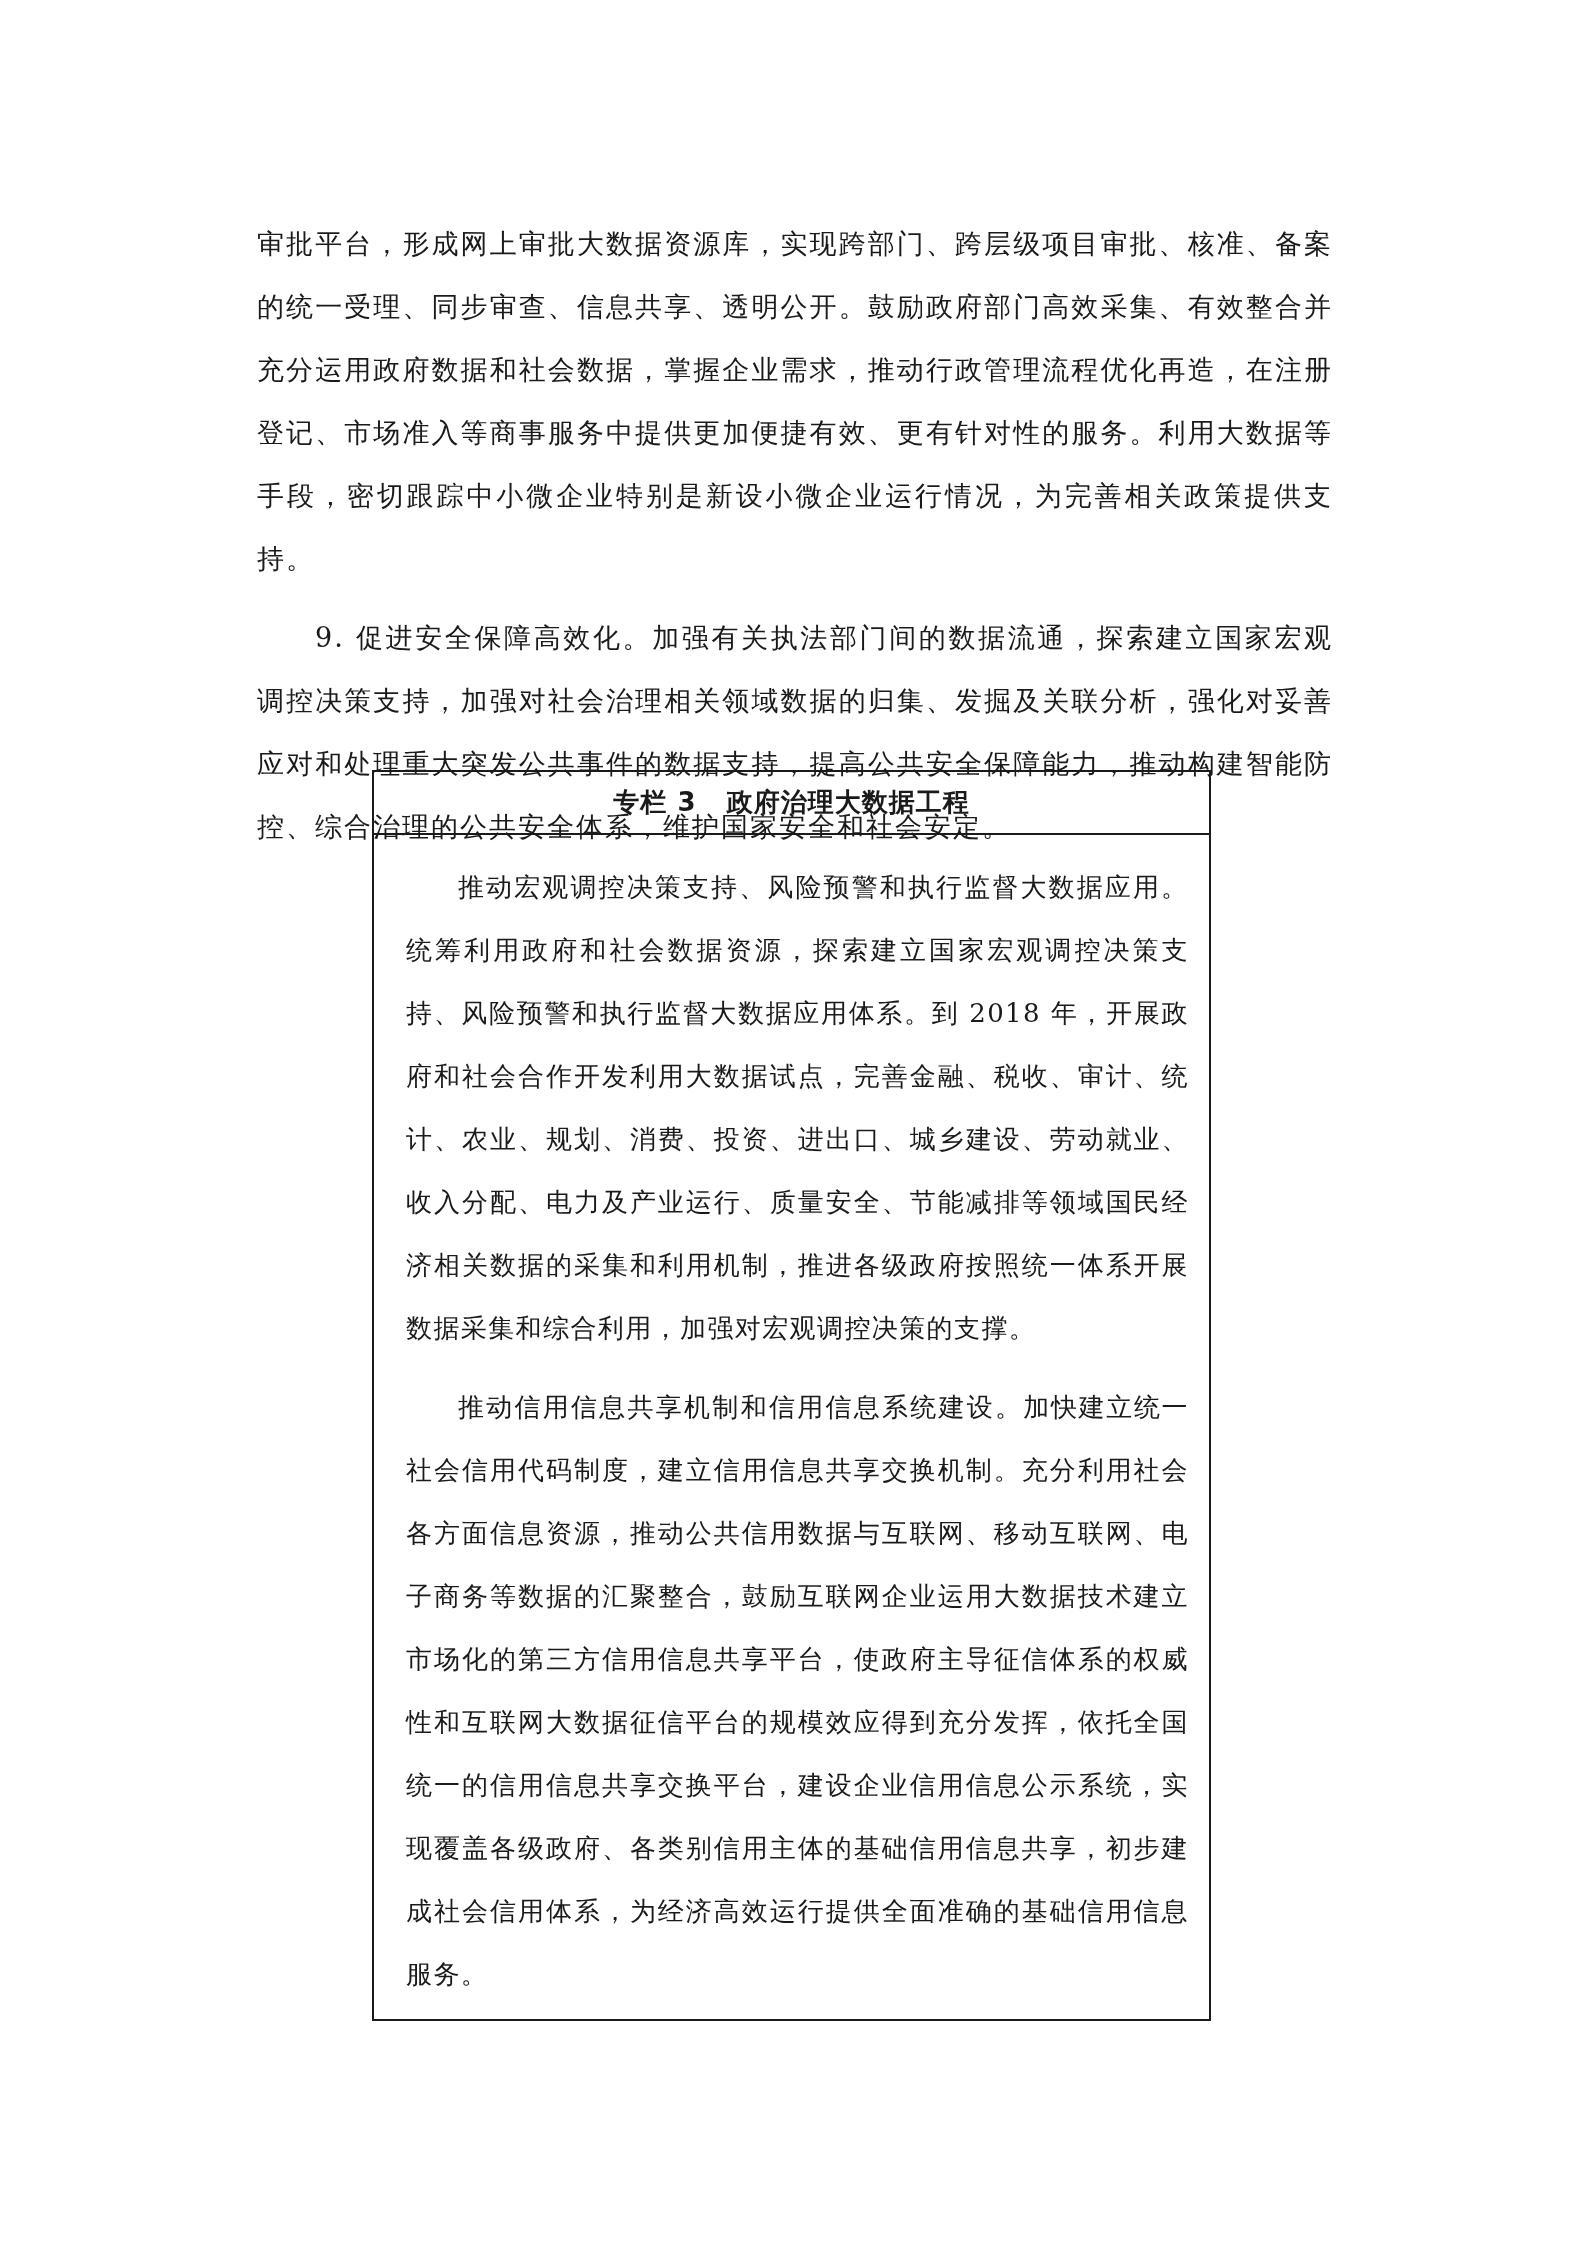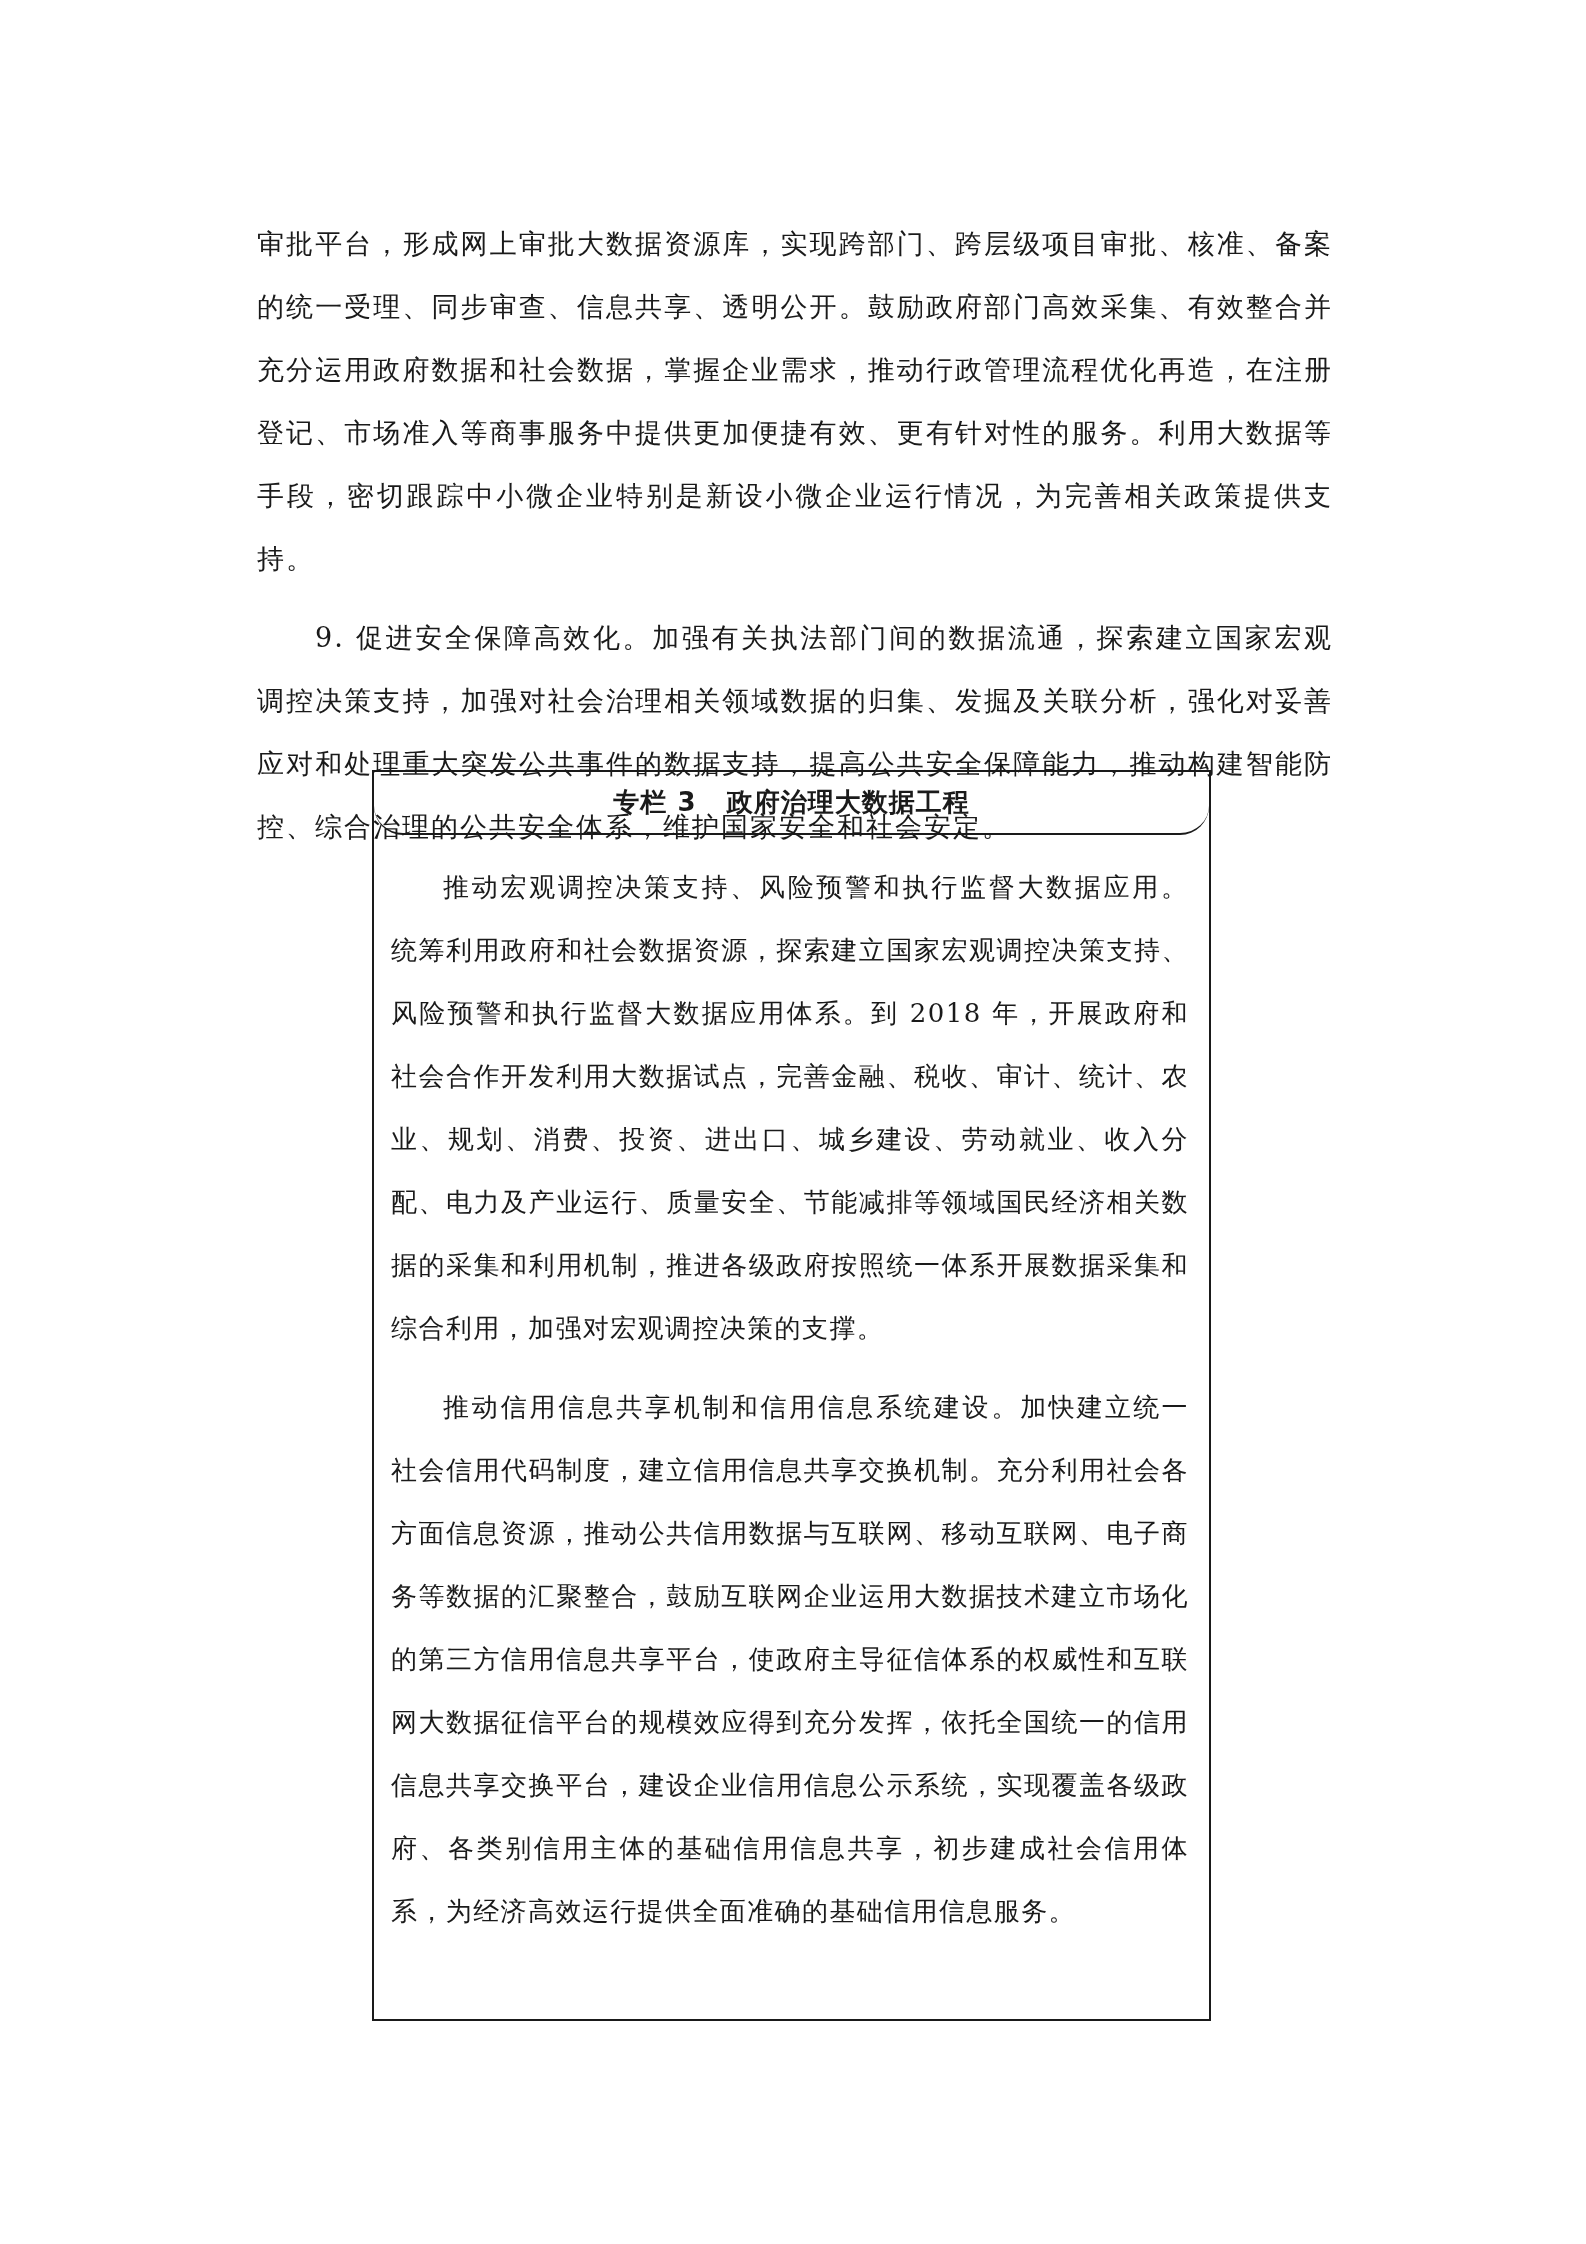--- a/index.html
+++ b/index.html
@@ -18,23 +18,23 @@
   .indent { text-indent: 58px; }
   .lead { font-style: normal; }
   .box {
     position: absolute; left: 372px; top: 770px; width: 839px; height: 1251px;
     border: 2px solid #1a1a1a; box-sizing: border-box;
   }
   .box-title {
     height: 63px; border-bottom: 2px solid #1a1a1a; box-sizing: border-box;
     display: flex; align-items: center; justify-content: center;
     font-family: "DejaVu Sans", "Liberation Sans", sans-serif;
-    font-weight: bold; font-size: 26px; letter-spacing: 1px; white-space: pre; border-radius: 29px;
+    font-weight: bold; font-size: 26px; letter-spacing: 1px; white-space: pre;
   }
-  .box-body { padding: 5px 4px 0 1px; }
+  .box-body { padding: 5px 4px 0 16px; }
   .box-body .para { font-size: 26px; line-height: 63px; letter-spacing: 1.4px; }
   .box-body .indent { text-indent: 52px; }
   .lead-k { letter-spacing: 2px; }
 </style>
 </head>
 <body>
 
 <div class="page-text">
   <p class="para">
     <span>审批平台，形成网上审批大数据资源库，实现跨部门、跨层级项目审批、核准、备案的统一受理、同步审查、信息共享、透明公开。鼓励政府部门高效采集、有效整合并充分运用政府数据和社会数据，掌握企业需求，推动行政管理流程优化再造，在注册登记、市场准入等商事服务中提供更加便捷有效、更有针对性的服务。利用大数据等手段，密切跟踪中小微企业特别是新设小微企业运行情况，为完善相关政策提供支持。</span>

